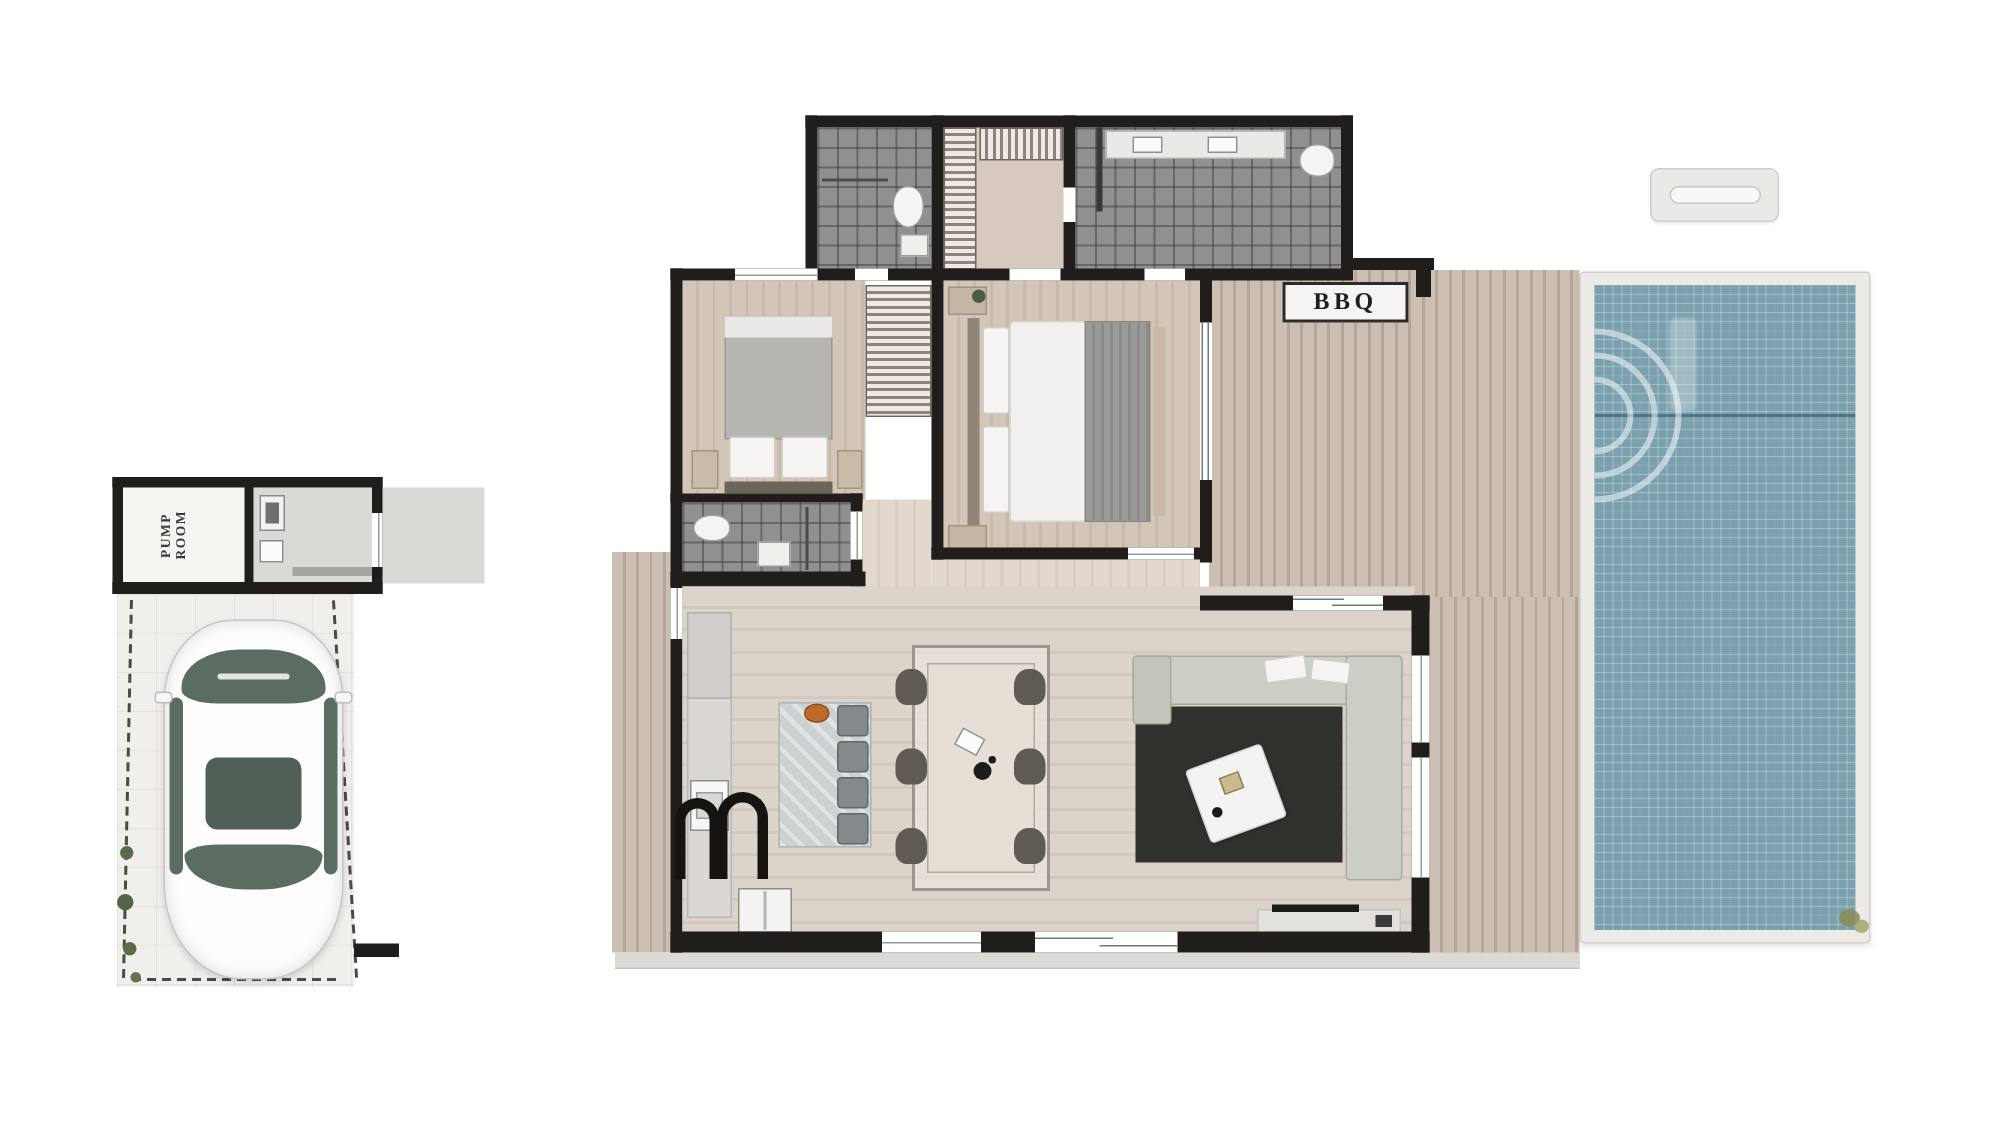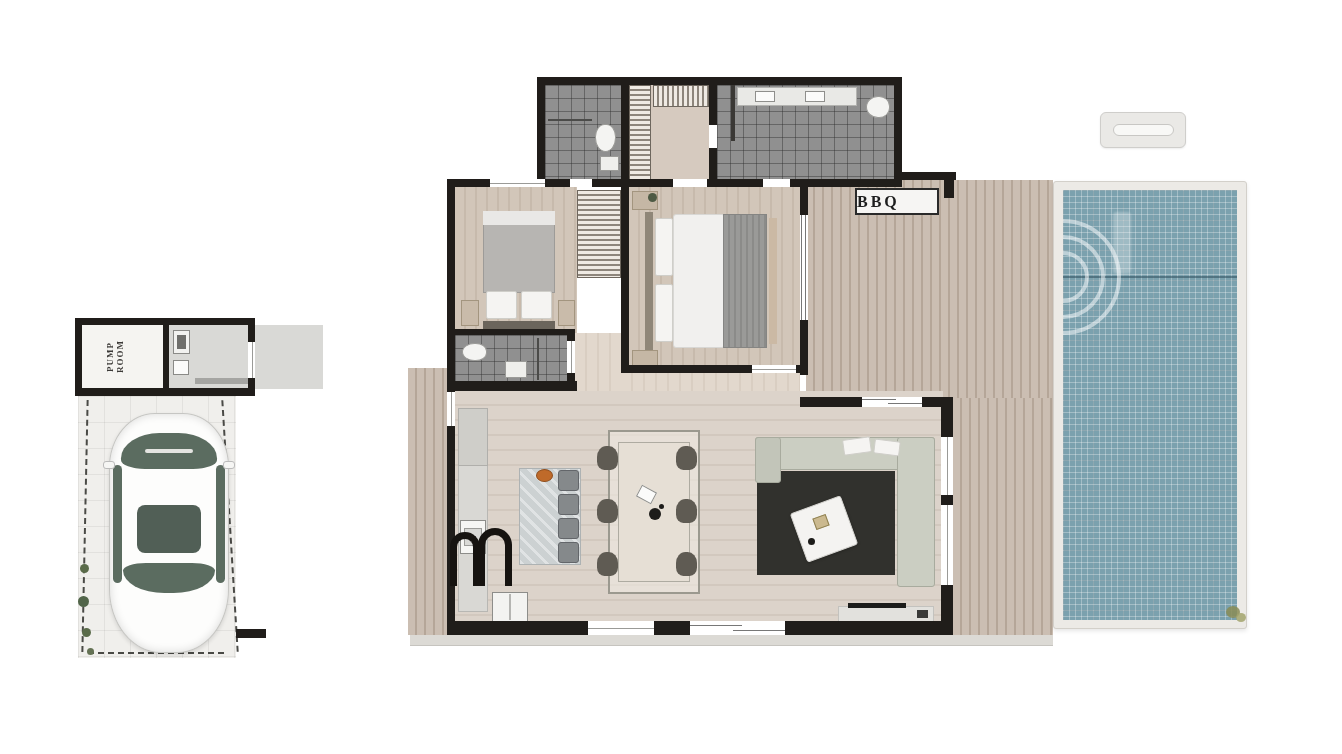--- a/index.html
+++ b/index.html
@@ -18,21 +18,21 @@
     linear-gradient(rgba(255,255,255,.30) 1px,transparent 1px),
     linear-gradient(90deg,rgba(255,255,255,.30) 1px,transparent 1px),
     linear-gradient(rgba(35,70,84,.35) 1px,transparent 1px),
     linear-gradient(90deg,rgba(35,70,84,.35) 1px,transparent 1px);
     background-size:6px 6px,6px 6px,30px 30px,30px 30px;overflow:hidden;}
   .win{background:#fff;}
   .win .ln-h{position:absolute;left:0;right:0;top:50%;height:1px;background:#9a9a97;}
   .win .ln-v{position:absolute;top:0;bottom:0;left:50%;width:1px;background:#9a9a97;}
   .slide .s1,.slide .s2{position:absolute;background:#777;}
   .vtext{writing-mode:vertical-rl;transform:rotate(180deg);font-family:"Liberation Serif",serif;font-size:9px;letter-spacing:1px;color:#3c3a38;font-weight:bold;}
-  .label-box{background:var(--label-bg,#f6f5f3);border:2px solid #2a2a2a;display:flex;align-items:center;
+  .label-box{background:var(--label-bg,#f6f5f3);border:2px solid #2a2a2a;display:flex;align-items:center;justify-content:center;
     font-family:"Liberation Serif",serif;font-weight:bold;font-size:16px;letter-spacing:3px;color:#1e1e1e;}
   .arch{border:7px solid #161310;border-bottom:none;border-radius:18px 18px 0 0;background:transparent;}
   .stool{background:#85898b;border:1px solid #63666a;border-radius:3px;}
   .chair{background:#5f5b53;border-radius:45% 45% 35% 35%;}
   .pillow{background:#f5f4f2;border:1px solid #cfcec9;border-radius:2px;}
   .ring{border:4px solid rgba(255,255,255,.5);border-radius:50%;background:transparent;}
   .dash-v{border-left:2px dashed #4a4a46;}
   .dash-h{border-top:2px dashed #4a4a46;}
 </style>
 </head>

